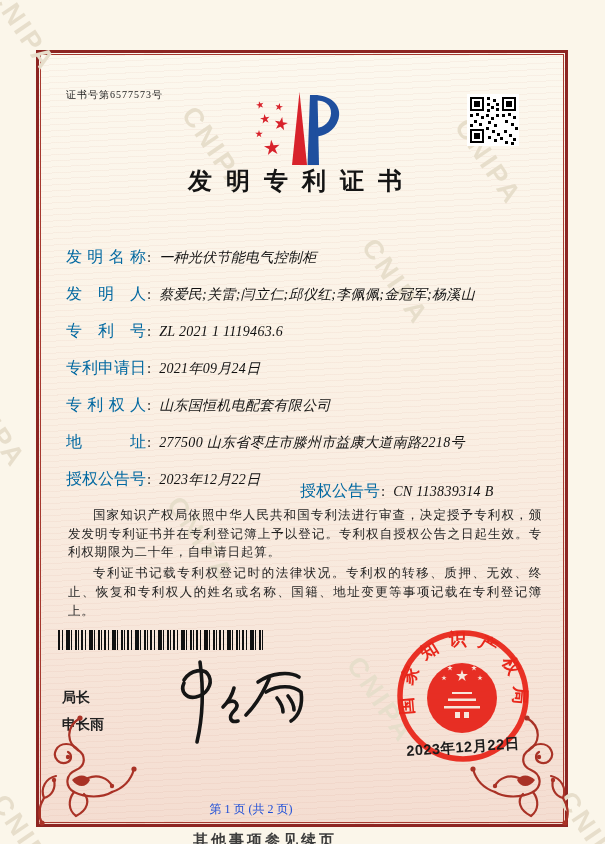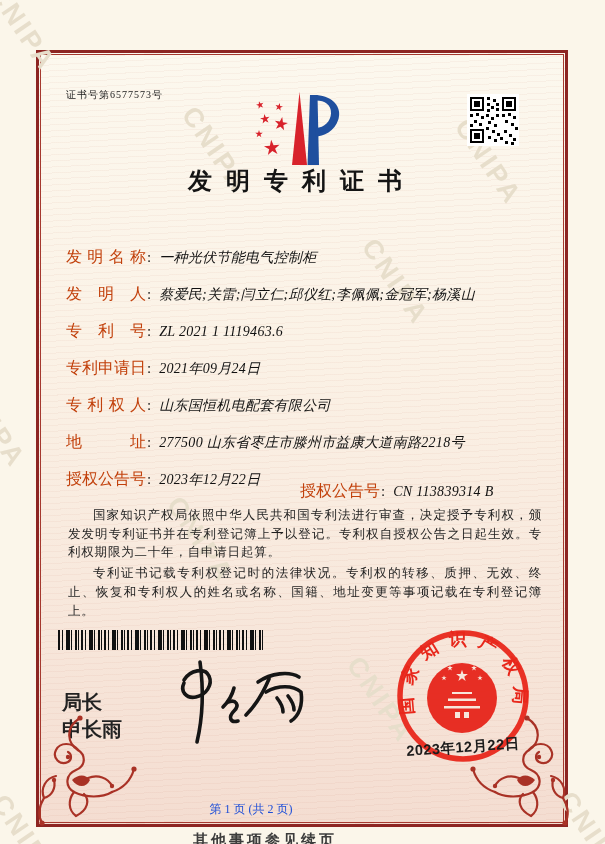--- a/index.html
+++ b/index.html
@@ -36,21 +36,21 @@
   .logo{position:absolute;left:253px;top:88px;}
   .qr{position:absolute;left:467px;top:94px;background:#fff;}
   .title{
     position:absolute;left:36px;top:165px;width:532px;text-align:center;
     font-size:24px;font-weight:600;letter-spacing:14px;color:#141414;
   }
 
   .fields{position:absolute;left:66px;top:246px;width:480px;}
   .frow{position:relative;height:21px;margin-bottom:16px;white-space:nowrap;}
   .flabel{
-    display:inline-block;width:80px;font-size:16px;line-height:21px;color:#c2410c;
+    display:inline-block;width:80px;font-size:16px;line-height:21px;color:#0369a1;
     text-align:justify;text-align-last:justify;
   }
   .fcolon{font-size:15px;line-height:21px;margin-left:1px;color:#1e1e1e;}
   .fvalue{font-size:14px;line-height:21px;margin-left:8px;color:#111;letter-spacing:0.3px;font-style:italic;}
   .grant2{position:absolute;left:234px;top:0;margin-top:12px;}
 
   .paras{position:absolute;left:66px;top:504px;width:478px;}
   .paras p{
     margin:2px;text-indent:2em;text-align:justify;
     font-size:12.5px;line-height:18.7px;letter-spacing:0.8px;color:#1f1f1f;font-weight:400;
@@ -62,21 +62,21 @@
       #101010 0 2px,transparent 2px 4px,
       #101010 4px 5px,transparent 5px 8px,
       #101010 8px 12px,transparent 12px 13px,
       #101010 13px 14px,transparent 14px 17px,
       #101010 17px 19px,transparent 19px 20px,
       #101010 20px 21px,transparent 21px 23px);
   }
 
   .sig-title,.sig-name{
     position:absolute;left:62px;font-family:"Liberation Sans",sans-serif;
-    font-weight:700;font-size:20px;color:#222;
+    font-weight:700;font-size:14px;color:#222;
   }
   .sig-title{top:689px;}
   .sig-name{top:716px;}
   .signature{position:absolute;left:170px;top:650px;}
   .seal{position:absolute;left:394px;top:626px;}
 
   .pageno{position:absolute;left:36px;top:801px;width:430px;text-align:center;font-size:12px;color:#1d4ed8;}
   .contnote{
     position:absolute;left:60px;top:831px;width:410px;text-align:center;
     font-size:15px;font-weight:600;letter-spacing:3px;color:#3c3c3c;

